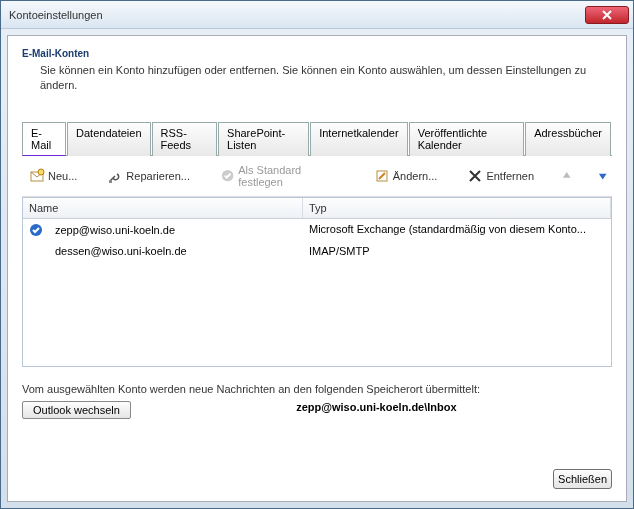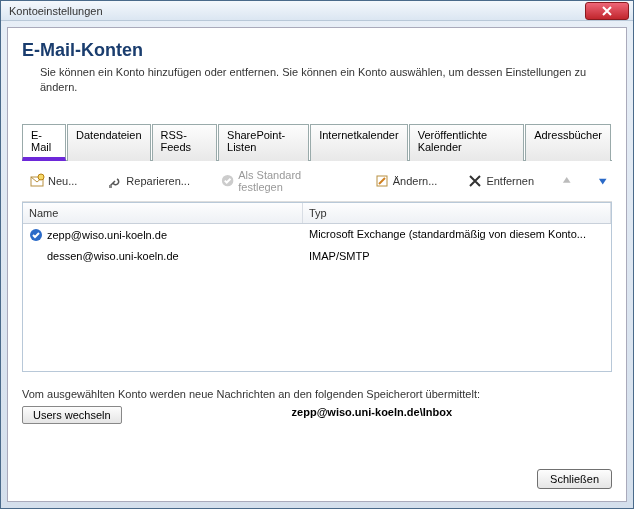--- a/index.html
+++ b/index.html
@@ -1,60 +1,60 @@
 <!DOCTYPE html>
 <html><head>
 <meta charset="utf-8">
 <style>
 * { box-sizing: border-box; margin: 0; padding: 0; font-family: "Segoe UI", Tahoma, sans-serif; font-size: 11px; }
 body { background: #ccc; width: 634px; height: 509px; overflow: hidden; }
 
 .window { width: 634px; height: 509px; background: linear-gradient(#e8eff7, #d4dfec); border: 1px solid #4a6a8a; display: flex; flex-direction: column; }
-.titlebar { height: 20px; background: linear-gradient(#f4f8fc, #dbe6f2); display: flex; align-items: center; padding: 0 4px 0 8px; border-bottom: 1px solid #b8c8d8; }
+.titlebar { height: 28px; background: linear-gradient(#f4f8fc, #dbe6f2); display: flex; align-items: center; padding: 0 4px 0 8px; border-bottom: 1px solid #b8c8d8; }
 .titlebar-text { flex: 1; color: #333; }
 .close-btn { width: 44px; height: 18px; background: linear-gradient(#e67, #c1262d); border: 1px solid #8a1a1f; border-radius: 3px; display: flex; align-items: center; justify-content: center; color: #fff; font-weight: bold; cursor: pointer; }
 .close-btn svg { width: 10px; height: 10px; }
 
 .content { flex: 1; background: #fff; margin: 6px; border: 1px solid #aab; padding: 12px 14px; display: flex; flex-direction: column; position: relative; }
-.heading { font-weight: bold; color: #1a3d6e; margin-bottom: 4px; font-size: 18px; }
+.heading { font-weight: bold; color: #1a3d6e; margin-bottom: 4px; font-size: 10px; }
 .subheading { color: #333; margin-left: 18px; margin-bottom: 28px; line-height: 1.35; }
 
 .tabs { display: flex; border-bottom: 1px solid #9aa; }
 .tab { padding: 4px 8px; border: 1px solid #9aa; border-bottom: none; background: linear-gradient(#fdfdfd, #e8e8e8); margin-right: 1px; cursor: pointer; position: relative; top: 1px; }
-.tab.active { background: #fff; border-bottom: 4px solid #6d28d9; }
+.tab.active { background: #fff; border-bottom: 1px solid #6d28d9; }
 
 .toolbar { display: flex; align-items: center; gap: 24px; padding: 6px 4px; border-bottom: 1px solid #ddd; }
 .tool { display: flex; align-items: center; gap: 3px; color: #333; cursor: pointer; padding: 2px 3px; }
 .tool.disabled { color: #999; cursor: default; }
 .tool-icon { width: 16px; height: 16px; display: inline-flex; align-items: center; justify-content: center; }
 .arrow-up, .arrow-down { width: 12px; height: 12px; display: inline-block; }
 .arrow-up.disabled svg path { fill: #bbb; }
 
 .table { border: 1px solid #b8c8d8; flex: 0 0 170px; background: #fff; overflow: hidden; }
 .thead { display: flex; background: linear-gradient(#fdfdfe, #eef1f5); border-bottom: 1px solid #c8d0da; }
 .th { padding: 4px 6px; border-right: 1px solid #d8dde4; color: #333; }
 .th.name { width: 280px; }
 .th.type { flex: 1; }
 .tbody { }
 .tr { display: flex; padding: 2px 0; }
 .td { padding: 2px 6px; white-space: nowrap; overflow: hidden; text-overflow: ellipsis; }
-.td.name { width: 280px; display: flex; align-items: center; gap: 4px; }
+.td.name { width: 280px; display: flex; align-items: center; gap: 12px; }
 .td.type { flex: 1; }
 .default-icon { width: 14px; height: 14px; flex-shrink: 0; }
 .indent { width: 14px; flex-shrink: 0; }
 
 .delivery-text { margin-top: 16px; color: #333; }
 .folder-row { display: flex; align-items: flex-start; gap: 10px; margin-top: 6px; }
 .folder-btn { padding: 2px 10px; border: 1px solid #888; background: linear-gradient(#fdfdfd, #e5e5e5); cursor: pointer; border-radius: 2px; }
 .folder-info { flex: 1; }
 .folder-path { font-weight: bold; text-align: center; }
 .folder-file { color: #333; margin-top: 2px; }
 
 .footer { position: absolute; bottom: 12px; right: 14px; }
-.close-dialog-btn { padding: 3px 12px; border: 1px solid #707070; background: linear-gradient(#fdfdfd, #e5e5e5); cursor: pointer; border-radius: 3px; }
+.close-dialog-btn { padding: 3px 4px; border: 1px solid #707070; background: linear-gradient(#fdfdfd, #e5e5e5); cursor: pointer; border-radius: 3px; }
 </style>
 </head>
 <body>
 
 <div class="window">
   <div class="titlebar">
     <span class="titlebar-text">Kontoeinstellungen</span>
     <div class="close-btn">
       <svg viewBox="0 0 10 10">
           <path d="M1 1 L9 9 M9 1 L1 9" stroke="#fff" stroke-width="2" fill="none"></path>
@@ -151,21 +151,21 @@
             <span class="indent"></span>
             <span>dessen@wiso.uni-koeln.de</span>
           </div>
           <div class="td type">IMAP/SMTP</div>
         </div>
       </div>
     </div>
 
     <div class="delivery-text">Vom ausgewählten Konto werden neue Nachrichten an den folgenden Speicherort übermittelt:</div>
     <div class="folder-row">
-      <button class="folder-btn">Users wechseln</button>
+      <button class="folder-btn">Outlook wechseln</button>
       <div class="folder-info">
         <div class="folder-path">zepp@wiso.uni-koeln.de\Inbox</div>
       </div>
     </div>
 
     <div class="footer">
       <button class="close-dialog-btn">Schließen</button>
     </div>
   </div>
 </div>

